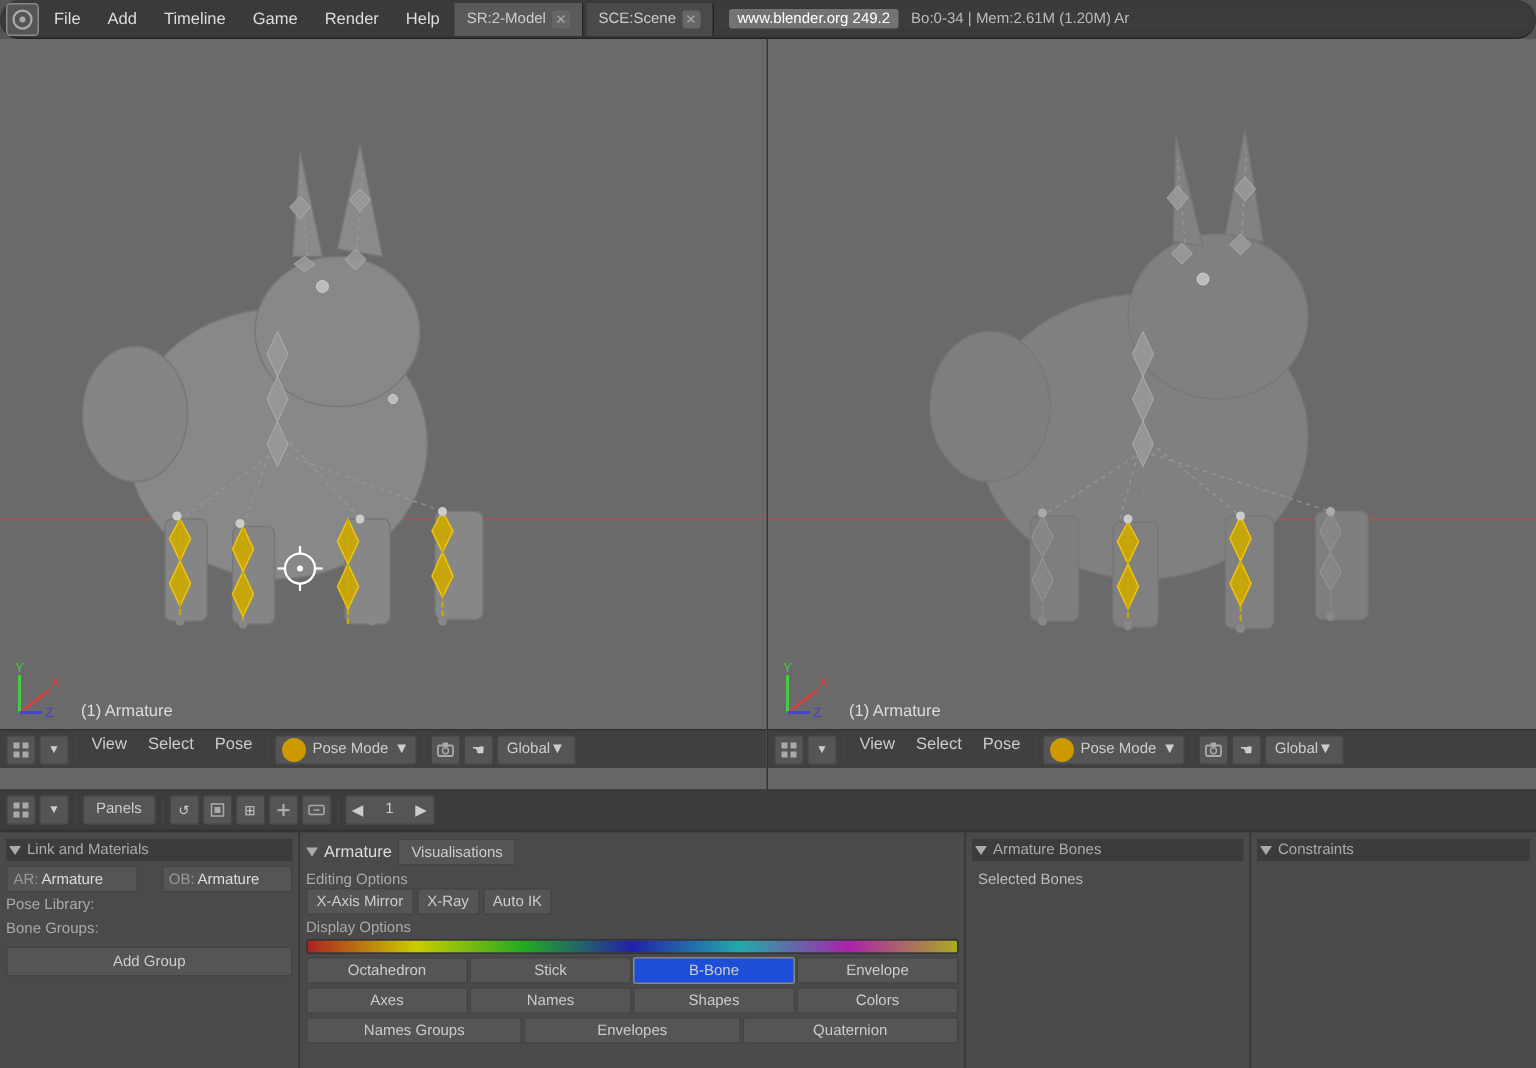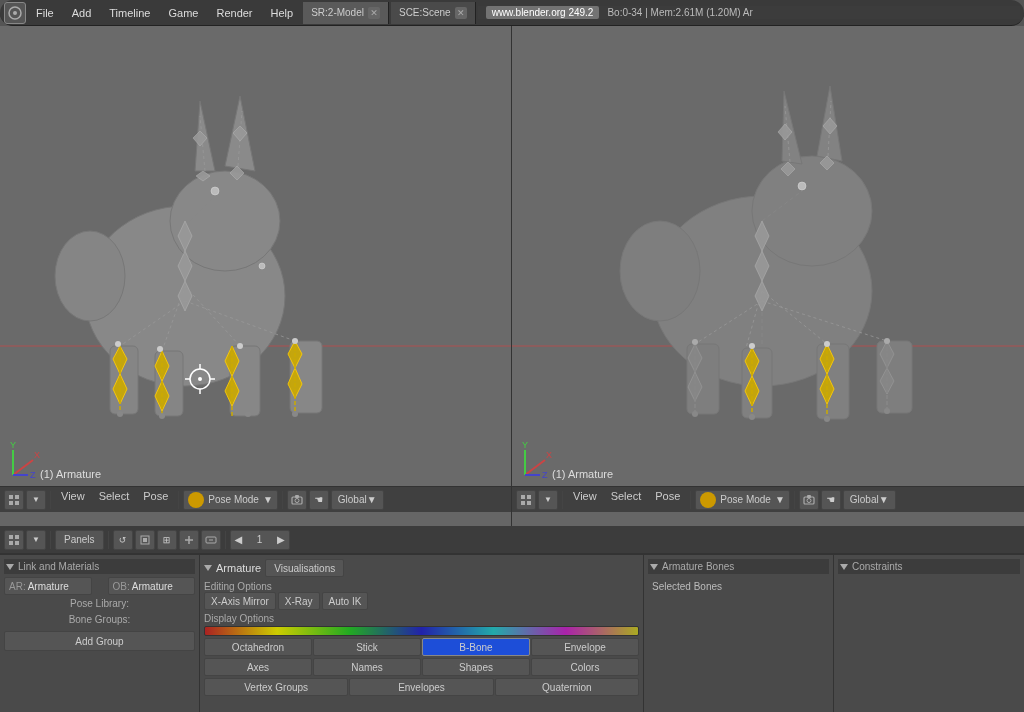--- a/index.html
+++ b/index.html
@@ -223,21 +223,20 @@
       padding: 2px;
       background: #3c3c3c;
       display: flex;
       align-items: center;
       gap: 4px;
     }
     .panel-row {
       display: flex;
       gap: 16px;
       margin-bottom: 3px;
-      justify-content: center;
     }
     .panel-field {
       flex: 1;
       height: 18px;
       background: #555;
       border: 1px solid #444;
       border-radius: 2px;
       padding: 0 4px;
       color: #ddd;
       font-size: 10px;
@@ -377,21 +376,21 @@
     #right-panel-constraints {
       width: 190px;
       background: #4a4a4a;
       padding: 4px;
     }
 
     
     .armature-label {
       position: absolute;
       bottom: 6px;
-      left: 40px;
+      left: 54px;
       color: #ddd;
       font-size: 11px;
     }
 
     
     .num-field {
       height: 20px;
       background: #555;
       border: 1px solid #444;
       border-radius: 2px;
@@ -864,21 +863,21 @@
         <div class="disp-btn">Envelope</div>
       </div>
       <div class="display-row">
         <div class="disp-btn">Axes</div>
         <div class="disp-btn">Names</div>
         <div class="disp-btn">Shapes</div>
         <div class="disp-btn">Colors</div>
       </div>
 
       <div class="deform-row">
-        <div class="def-btn">Vertex Groups</div>
+        <div class="def-btn">Names Groups</div>
         <div class="def-btn">Envelopes</div>
         <div class="def-btn">Quaternion</div>
       </div>
 
     </div>
   </div>
 
   <div id="right-panel-bones">
     <div class="panel-section-title">
       <span class="tri-down"></span>

